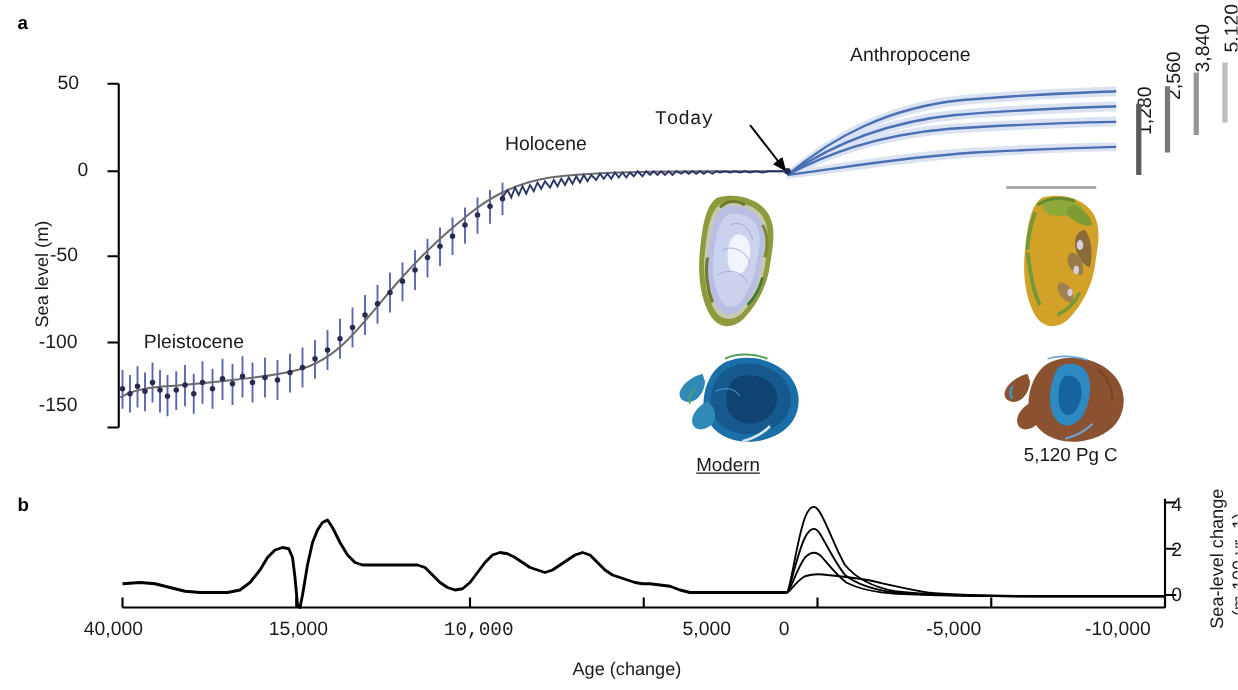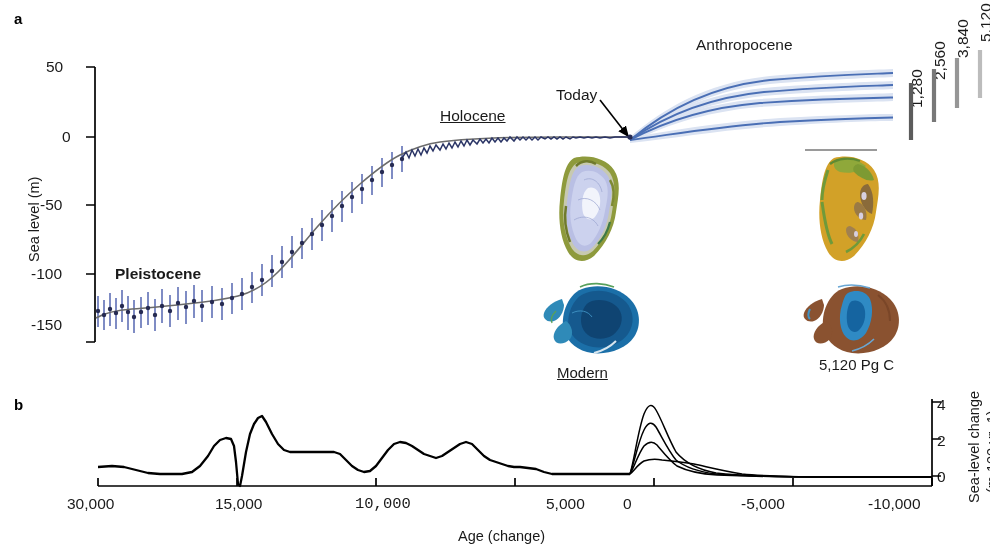--- a/index.html
+++ b/index.html
@@ -27,24 +27,24 @@
   <div class="panel-letter" style="left:14px;top:10px;">a</div>
 
   <div class="txt axis-title rot90" style="left:26px;top:262px;">Sea level (m)</div>
 
   <div class="txt tick-lab" style="left:46px;top:58px;text-align:center;">50</div>
   <div class="txt tick-lab" style="left:62px;top:128px;">0</div>
   <div class="txt tick-lab" style="left:40px;top:196px;">-50</div>
   <div class="txt tick-lab" style="left:31px;top:265px;">-100</div>
   <div class="txt tick-lab" style="left:31px;top:316px;">-150</div>
 
-  <div class="txt era-lab" style="left:115px;top:265px;font-weight:bold;">Pleistocene</div>
-  <div class="txt era-lab" style="left:440px;top:107px;text-decoration:underline;">Holocene</div>
-  <div class="txt era-lab" style="left:696px;top:36px;">Anthropocene</div>
-  <div class="txt era-lab" style="left:556px;top:86px;">Today</div>
+  <div class="txt era-lab" style="left:115px;top:265px;">Pleistocene</div>
+  <div class="txt era-lab" style="left:404px;top:107px;">Holocene</div>
+  <div class="txt era-lab" style="left:680px;top:36px;">Anthropocene</div>
+  <div class="txt era-lab" style="left:524px;top:86px;font-family:Liberation Mono, monospace;">Today</div>
 
   <div class="txt scen-lab rotup" style="left:908px;top:108px;">1,280</div>
   <div class="txt scen-lab rotup" style="left:931px;top:80px;">2,560</div>
   <div class="txt scen-lab rotup" style="left:954px;top:58px;">3,840</div>
   <div class="txt scen-lab rotup" style="left:977px;top:42px;">5,120</div>
 
   <div class="txt map-cap" style="left:557px;top:364px;text-decoration:underline;">Modern</div>
   <div class="txt map-cap" style="left:808px;top:356px;margin-left:11px;">5,120 Pg C</div>
 
   <div class="hairline" style="left:805px;top:149px;width:72px;"></div>
@@ -277,21 +277,21 @@
                C-22,17 -24,8 -30,4 Z" fill="#8a5230"></path>
       <path d="M-46,-8 C-48,-4 -48,0 -46,2" stroke="#3f93c4" stroke-width="2" fill="none"></path>
       <path d="M-18,-30 C-8,-33 4,-32 14,-29" stroke="#6aa7d4" stroke-width="1.4" fill="none"></path>
       <path d="M-4,34 C4,32 12,28 18,22" stroke="#6aa7d4" stroke-width="1.6" fill="none"></path>
       <path d="M22,-22 C30,-16 34,-6 34,4" stroke="#7a4628" stroke-width="2" fill="none"></path>
     </g>
   </svg>
 
   <div class="panel-letter" style="left:14px;top:396px;">b</div>
 
-  <div class="txt tick-lab" style="left:67px;top:495px;">30,000</div>
+  <div class="txt tick-lab" style="left:67px;top:495px;">40,000</div>
   <div class="txt tick-lab" style="left:215px;top:495px;text-align:right;">15,000</div>
   <div class="txt tick-lab" style="left:355px;top:495px;font-family:Liberation Mono, monospace;">10,000</div>
   <div class="txt tick-lab" style="left:502px;top:495px;margin-left:44px;">5,000</div>
   <div class="txt tick-lab" style="left:623px;top:495px;">0</div>
   <div class="txt tick-lab" style="left:741px;top:495px;">-5,000</div>
   <div class="txt tick-lab" style="left:868px;top:495px;">-10,000</div>
 
   <div class="txt axis-title" style="left:458px;top:528px;">Age (change)</div>
 
   <div class="txt tick-lab" style="left:937px;top:396px;">4</div>

